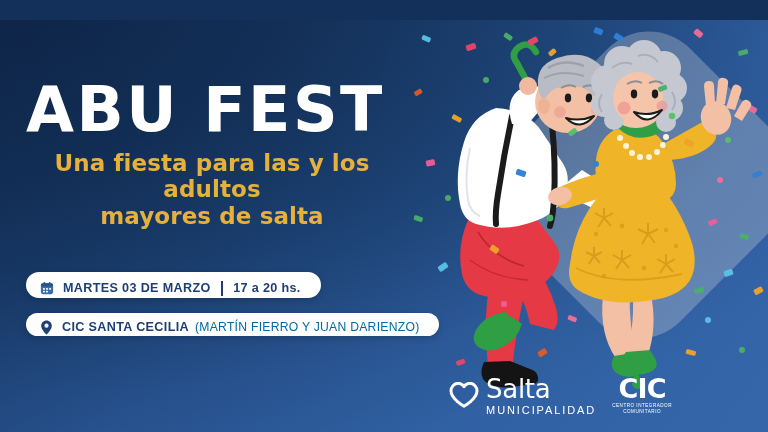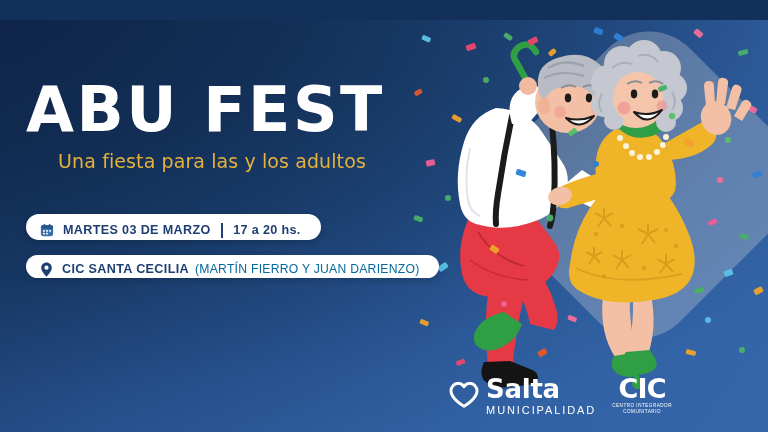--- a/index.html
+++ b/index.html
@@ -32,23 +32,23 @@
     font-weight:700;
     color:#ffffff;
     letter-spacing:2.5px;
     font-family:"DejaVu Sans","Liberation Sans",sans-serif;
     text-shadow:0 1px 0 rgba(0,0,0,.08);
     white-space:nowrap;
   }
   .subtitle{
     margin:10px 0 0 0;
     color:#e5b13c;
-    font-size:19px;
+    font-size:23px;
     line-height:1.16;
-    font-weight:400;
+    font-weight:700;
     letter-spacing:.1px;
     width:372px;
     text-align:center;
     font-family:"DejaVu Sans","Liberation Sans",sans-serif;
   }
 
   .badges{margin-top:42px;}
   .badge{
     display:inline-flex;align-items:center;
     background:#ffffff;
@@ -71,21 +71,21 @@
   .art{position:absolute;right:0;top:0;width:360px;height:432px;z-index:3;}
   .art svg{display:block;}
 
   
   .logos{
     position:absolute;right:96px;bottom:20px;z-index:8;
     display:flex;align-items:flex-start;gap:16px;
   }
   .logo-salta{display:flex;align-items:center;gap:7px;}
   .salta-word{
-    color:#fff;font-size:26px;font-weight:700;line-height:.94;letter-spacing:-.3px;
+    color:#fff;font-size:26px;font-weight:400;line-height:.94;letter-spacing:-.3px;
     font-family:"DejaVu Sans","Liberation Sans",sans-serif;
   }
   .salta-sub{
     color:#fff;font-size:11px;letter-spacing:1.9px;font-weight:400;margin-top:2px;
     font-family:"Liberation Sans",sans-serif;
   }
   .logo-cic{display:flex;flex-direction:column;align-items:center;}
   .cic-word{
     color:#fff;font-size:27px;font-weight:700;line-height:.9;letter-spacing:-.8px;
     font-family:"DejaVu Sans","Liberation Sans",sans-serif;
@@ -313,20 +313,21 @@
           <circle cx="334" cy="330" r="3" fill="#4ab06a"></circle>
         </g>
       </g>
     </svg>
   </div>
 
   <div class="content">
     <h1 class="title">ABU FEST</h1>
     <p class="subtitle">
       <span>Una fiesta para las y los adultos</span><br>
+      <span>mayores de salta</span>
     </p>
 
     <div class="badges">
 
       <div class="badge">
         <span class="badge-ico">
           <svg width="14" height="14" viewBox="0 0 16 16">
             <rect x="1" y="2.6" width="14" height="12.4" rx="2.4" fill="#3a6ea8"></rect>
             <rect x="1" y="2.6" width="14" height="3.6" rx="2.4" fill="#2a5488"></rect>
             <rect x="4" y="1" width="2" height="3.4" rx="1" fill="#2a5488"></rect>

